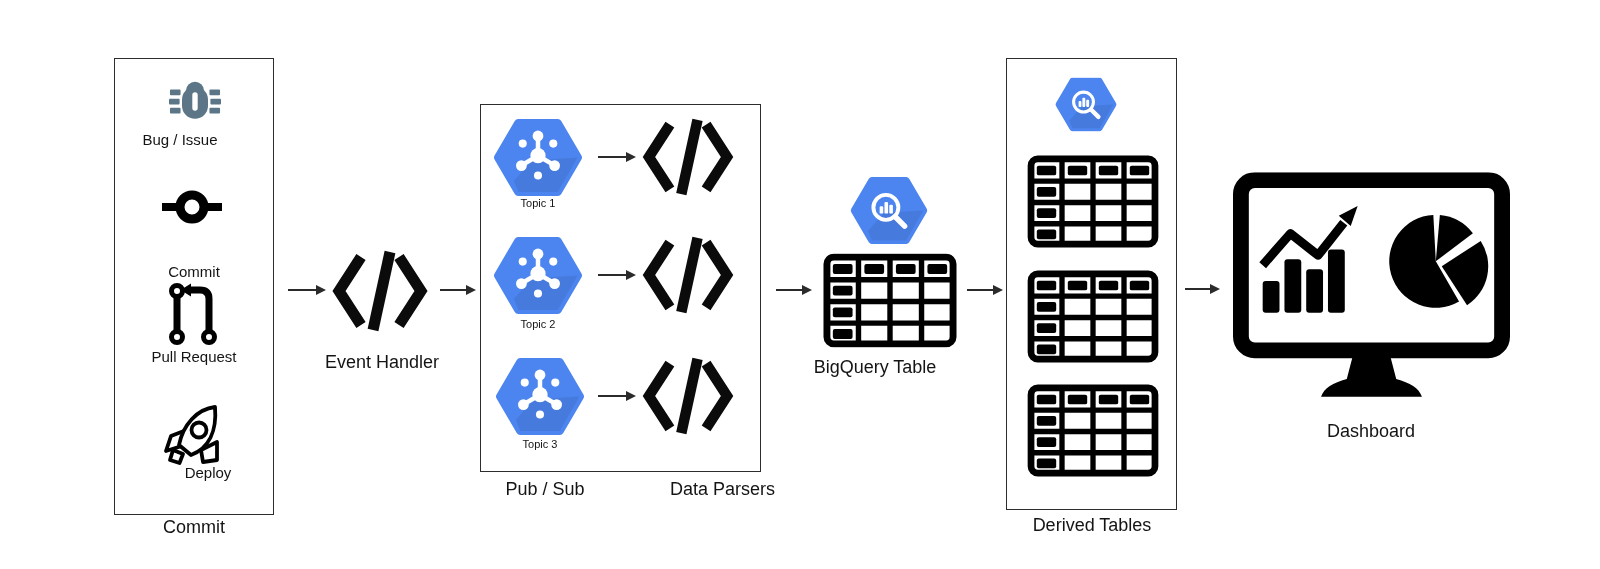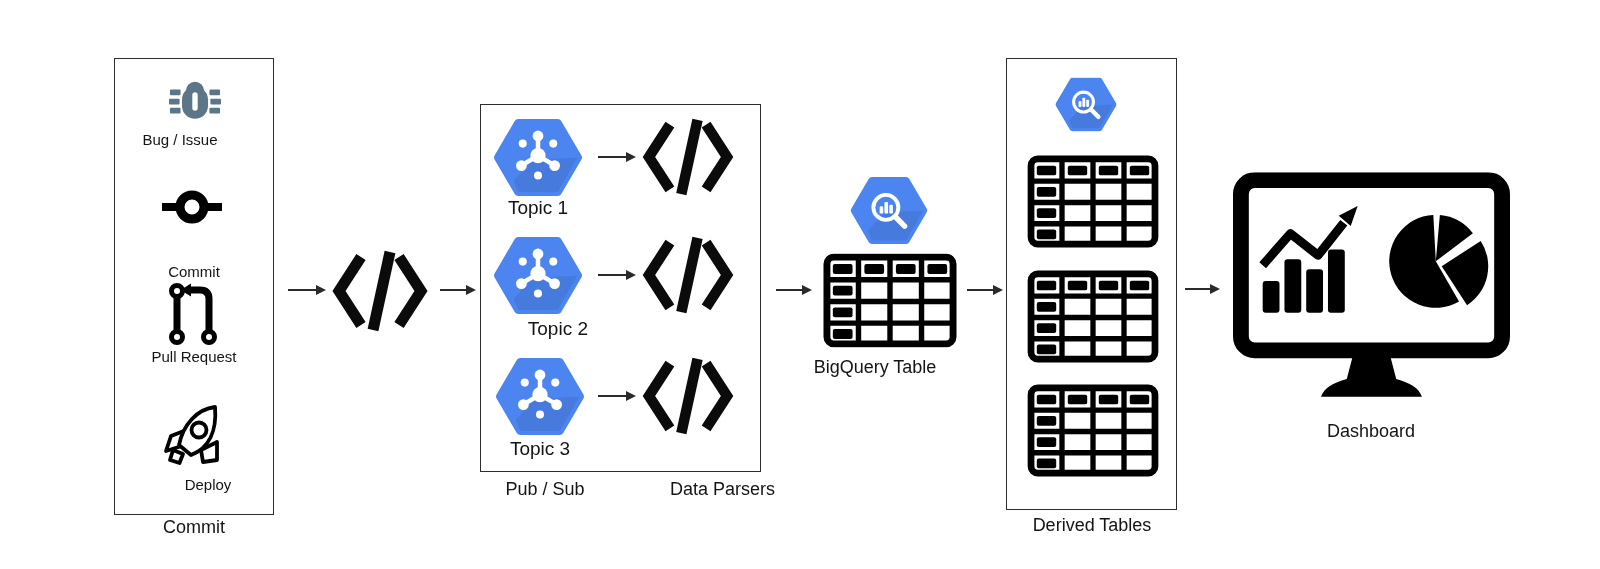--- a/index.html
+++ b/index.html
@@ -2,21 +2,21 @@
 <html style="--hexagon-blue: #4C85F0; --bug-slate: #5C7687; --ink: #111111; --arrow: #2B2B2B; --background: #FFFFFF;"><head>
 <meta charset="utf-8">
 <style>
   html,body{margin:0;padding:0;background:#fff;}
   #canvas{position:relative;width:1600px;height:569px;background:var(--background,#fff);overflow:hidden;
           font-family:"Liberation Sans","DejaVu Sans",sans-serif;color:#141414;}
   .frame{position:absolute;border:1.5px solid #2d2d2d;background:#fff;box-sizing:border-box;}
   .label{position:absolute;text-align:center;color:#141414;line-height:1.15;}
   .lbl-lg{font-size:18px;}
   .lbl-md{font-size:15px;}
-  .lbl-sm{font-size:19px;}
+  .lbl-sm{font-size:11px;}
   .arrow{position:absolute;height:0;border-top:2px solid #2b2b2b;}
   .arrow::after{content:"";position:absolute;right:-2px;top:-6px;width:0;height:0;
     border-left:10px solid #2b2b2b;border-top:5px solid transparent;border-bottom:5px solid transparent;}
   svg.icon{position:absolute;display:block;}
 </style>
 </head>
 <body>
 
 <svg width="0" height="0" style="position:absolute" aria-hidden="true">
   <defs>
@@ -158,47 +158,48 @@
   <div class="label lbl-md" style="left:114px;top:227px;width:160px;margin-top:36px;">Commit</div>
 
   <svg class="icon" style="left:164px;top:282px" width="56" height="64" viewBox="0 0 56 64">
       <use href="#sym-pr"></use>
     </svg>
   <div class="label lbl-md" style="left:114px;top:348px;width:160px;">Pull Request</div>
 
   <svg class="icon" style="left:162px;top:400px" width="62" height="66" viewBox="0 0 62 66">
       <use href="#sym-rocket"></use>
     </svg>
-  <div class="label lbl-md" style="left:114px;top:476px;width:188px;text-align:center;">Deploy</div>
+  <div class="label lbl-md" style="left:114px;top:464px;width:188px;text-align:center;">Deploy</div>
 
   <div class="label lbl-lg" style="left:114px;top:517px;width:160px;">Commit</div>
 
   <div class="arrow" style="left:288px;top:289px;width:36px;"></div>
 
   <svg class="icon" style="left:330px;top:249px" width="100" height="84" viewBox="0 0 100 84">
       <use href="#sym-code"></use>
     </svg>
+  <div class="label lbl-lg" style="left:292px;top:352px;width:180px;">Event Handler</div>
 
   <div class="arrow" style="left:440px;top:289px;width:34px;"></div>
 
   <div class="frame" style="left:480px;top:104px;width:281px;height:368px;"></div>
 
   <svg class="icon" style="left:493px;top:118px" width="90" height="79" viewBox="0 0 100 88">
       <use href="#sym-pubsub"></use>
     </svg>
   <div class="label lbl-sm" style="left:488px;top:197px;width:100px;">Topic 1</div>
   <div class="arrow" style="left:598px;top:156px;width:36px;"></div>
   <svg class="icon" style="left:640px;top:117px" width="96" height="80" viewBox="0 0 100 84">
       <use href="#sym-code"></use>
     </svg>
 
   <svg class="icon" style="left:493px;top:236px" width="90" height="79" viewBox="0 0 100 88">
       <use href="#sym-pubsub"></use>
     </svg>
-  <div class="label lbl-sm" style="left:488px;top:318px;width:100px;text-align:right;">Topic 2</div>
+  <div class="label lbl-sm" style="left:488px;top:318px;width:100px;">Topic 2</div>
   <div class="arrow" style="left:598px;top:274px;width:36px;"></div>
   <svg class="icon" style="left:640px;top:235px" width="96" height="80" viewBox="0 0 100 84">
       <use href="#sym-code"></use>
     </svg>
 
   <svg class="icon" style="left:495px;top:357px" width="90" height="79" viewBox="0 0 100 88">
       <use href="#sym-pubsub"></use>
     </svg>
   <div class="label lbl-sm" style="left:490px;top:438px;width:100px;">Topic 3</div>
   <div class="arrow" style="left:598px;top:395px;width:36px;"></div>

